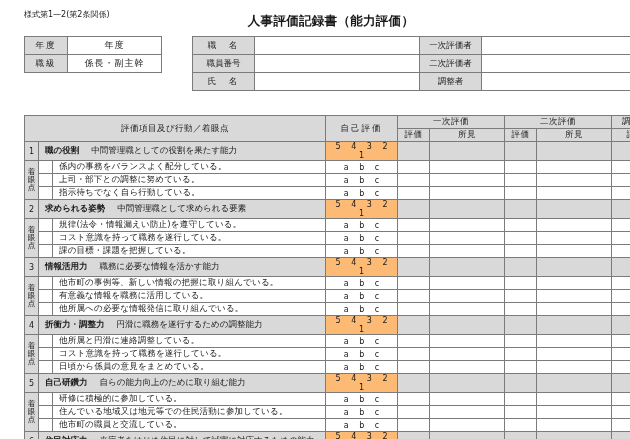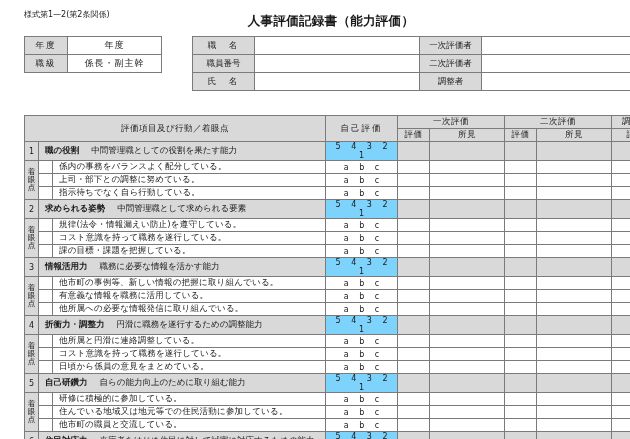--- a/index.html
+++ b/index.html
@@ -118,21 +118,21 @@
     font-size: 8.5px;
     font-weight: bold;
     padding-left: 6px;
     white-space: nowrap;
   }
   .sec-title .desc {
     font-weight: normal;
     padding-left: 12px;
   }
   .scale-num {
-    background: #7dd3fc;
+    background: #fdba74;
     text-align: center;
     font-size: 8px;
     letter-spacing: 4px;
     padding-left: 4px;
   }
   .cell-sec { background: #d9d9d9; }
 
   
   .sub-text {
     font-size: 8.5px;

